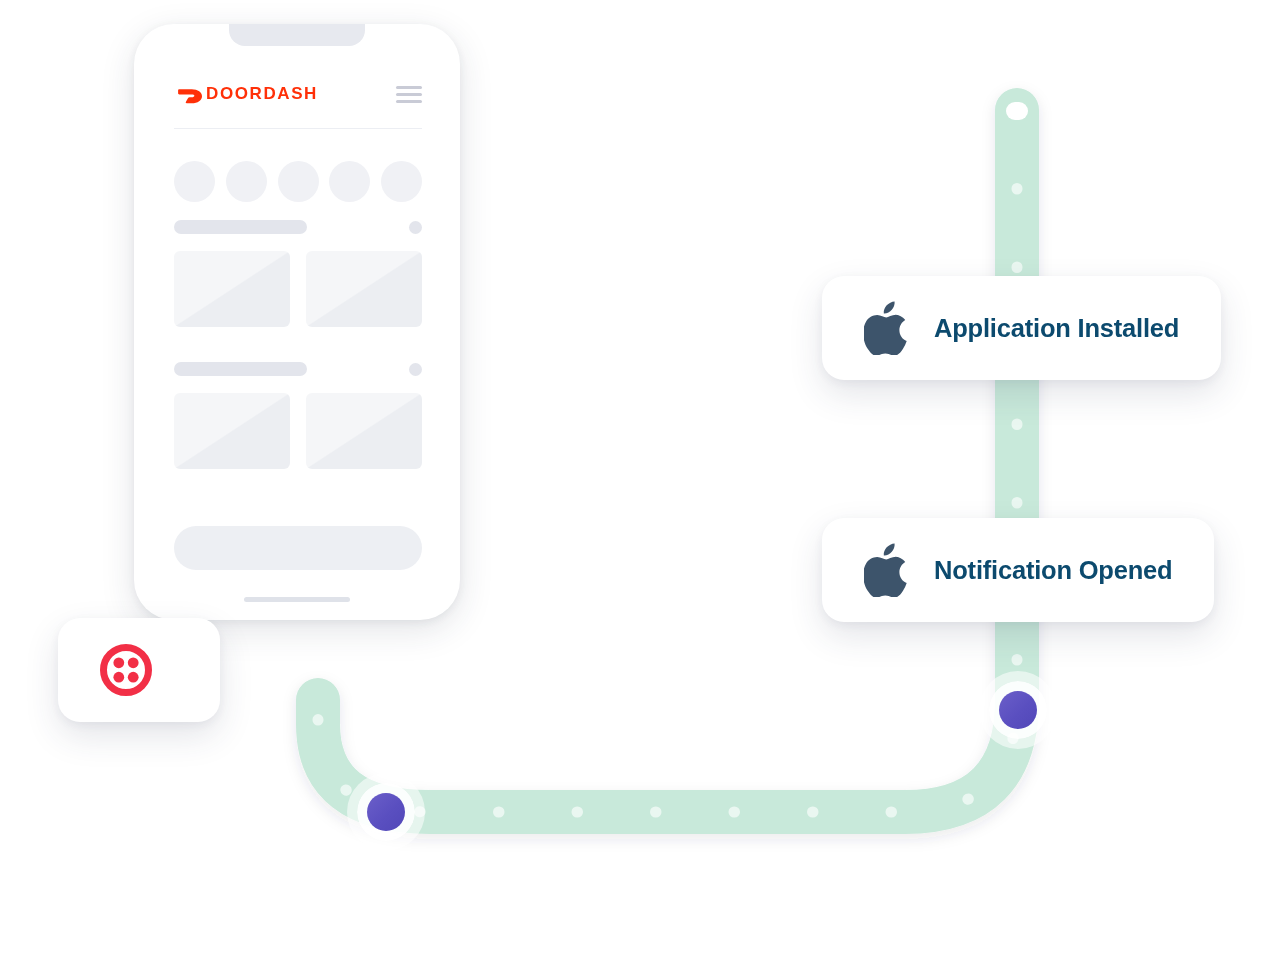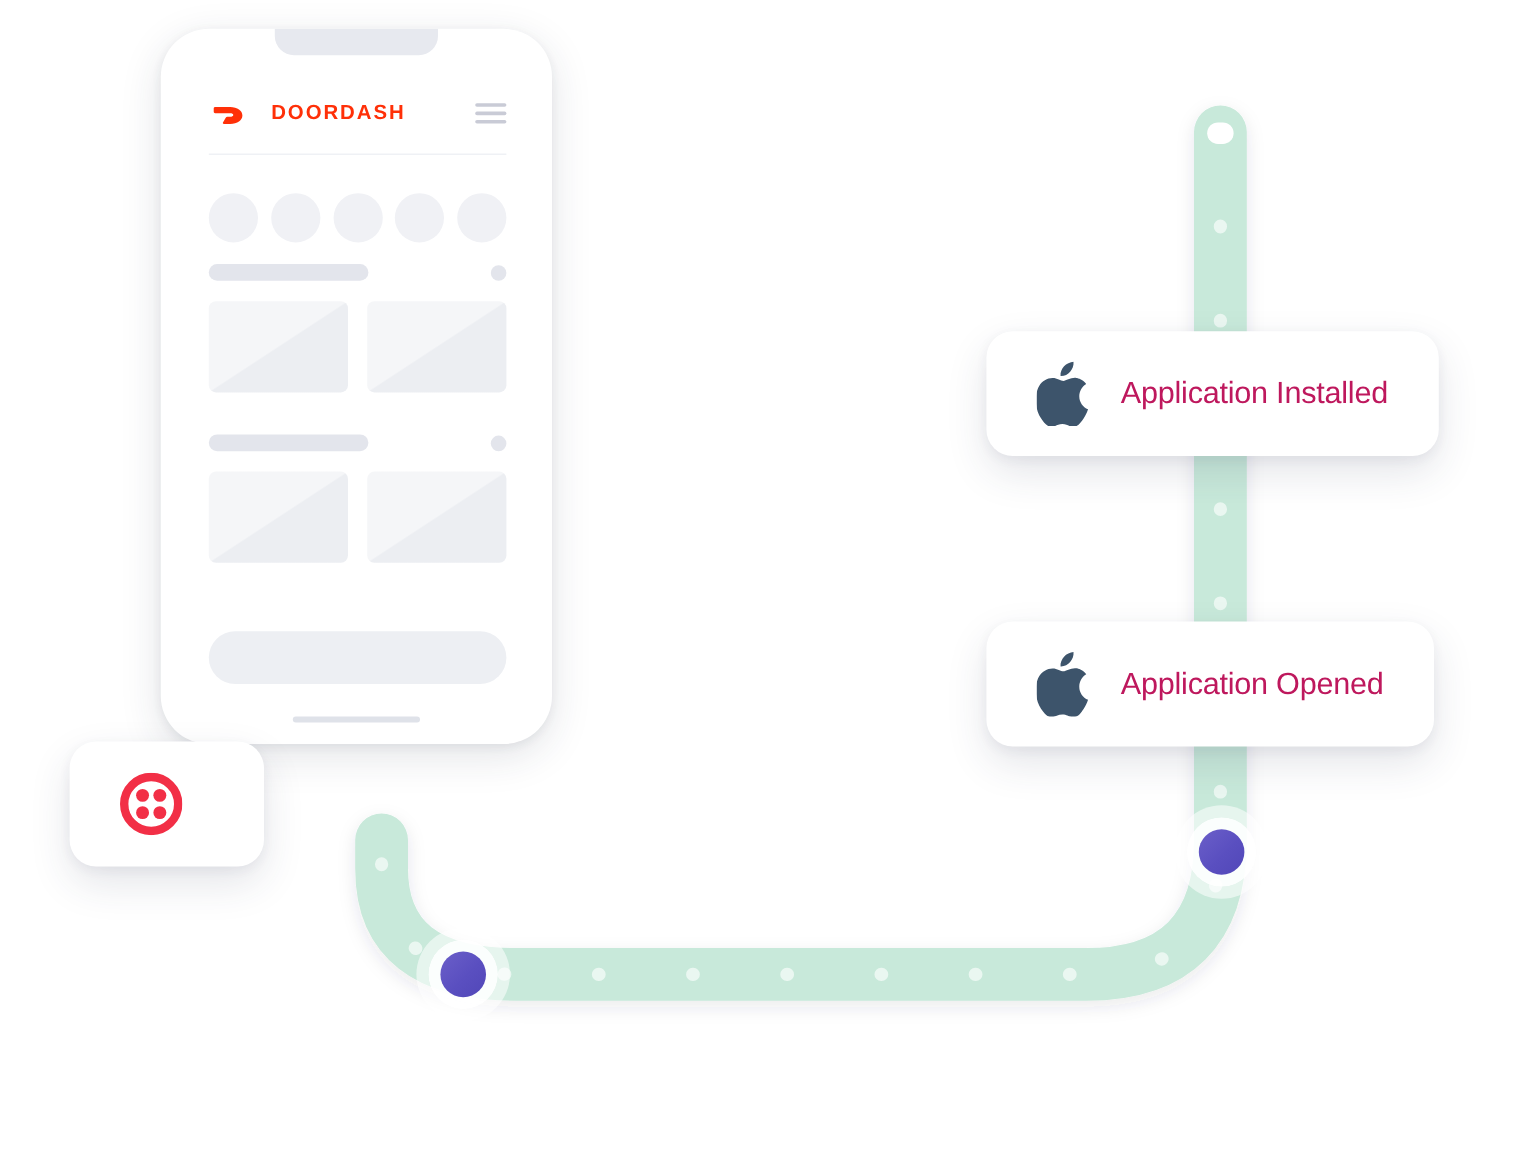--- a/index.html
+++ b/index.html
@@ -66,21 +66,21 @@
     width: 248px;
     height: 40px;
     display: flex;
     align-items: center;
     justify-content: space-between;
   }
 
   #doordash-logo {
     display: flex;
     align-items: center;
-    gap: 22px;
+    gap: 2px;
   }
 
   #doordash-wordmark {
     color: #ff3008;
     font-size: 17px;
     font-weight: bold;
     letter-spacing: 1.6px;
     font-family: "Liberation Sans", sans-serif;
   }
 
@@ -192,22 +192,22 @@
   }
   .event-pill .pill-icon {
     flex: 0 0 auto;
     display: flex;
     align-items: center;
     justify-content: center;
     margin-right: 26px;
   }
   .event-pill .pill-label {
     font-size: 25.5px;
-    font-weight: normal;
-    color: #be185d;
+    font-weight: bold;
+    color: #0c4a6e;
     letter-spacing: -0.2px;
     white-space: nowrap;
     font-family: "Liberation Sans", sans-serif;
   }
 
   #pill-application-installed { left: 822px; top: 276px; }
   #pill-application-opened    { left: 822px; top: 518px; }
   #pill-order-completed       { left: 487px; top: 760px; }
   #pill-push-notification     { left: 58px;  top: 618px; }
 
@@ -344,21 +344,21 @@
         <path d="M30.6 0.4 c0.3 3.1 -0.9 6.1 -2.8 8.3 c-1.9 2.2 -5.0 3.9 -8.0 3.7
                  c-0.4 -3.0 1.1 -6.1 2.9 -8.1 C24.6 2.1 27.9 0.5 30.6 0.4 Z" fill="#3d546b"></path>
         <path d="M41.2 18.9 c-3.6 2.2 -5.8 6.1 -5.8 10.3 c0 4.8 2.9 9.1 7.3 10.9
                  c-0.9 2.7 -2.1 5.3 -3.7 7.7 c-2.3 3.4 -4.7 6.8 -8.5 6.8
                  c-3.7 0.1 -4.9 -2.2 -9.2 -2.2 c-4.2 0 -5.6 2.2 -9.1 2.3
                  c-3.6 0.1 -6.4 -3.7 -8.7 -7.1 C-1.2 40.7 -2.7 28.3 2.1 20.4
                  c2.3 -3.9 6.5 -6.3 11.0 -6.4 c3.6 -0.1 6.9 2.4 9.1 2.4
                  c2.2 0 6.3 -3.0 10.6 -2.5 C34.6 14.0 38.7 15.4 41.2 18.9 Z" fill="#3d546b"></path>
       </svg>
     </span>
-    <span class="pill-label">Application Opened</span>
+    <span class="pill-label">Notification Opened</span>
   </div>
 
 
   <div class="event-pill" id="pill-push-notification">
     <span class="pill-icon">
       <svg width="52" height="52" viewBox="0 0 52 52" xmlns="http://www.w3.org/2000/svg">
         <circle cx="26" cy="26" r="22.5" fill="none" stroke="#f22f46" stroke-width="7"></circle>
         <circle cx="18.8" cy="18.8" r="5.4" fill="#f22f46"></circle>
         <circle cx="33.2" cy="18.8" r="5.4" fill="#f22f46"></circle>
         <circle cx="18.8" cy="33.2" r="5.4" fill="#f22f46"></circle>

